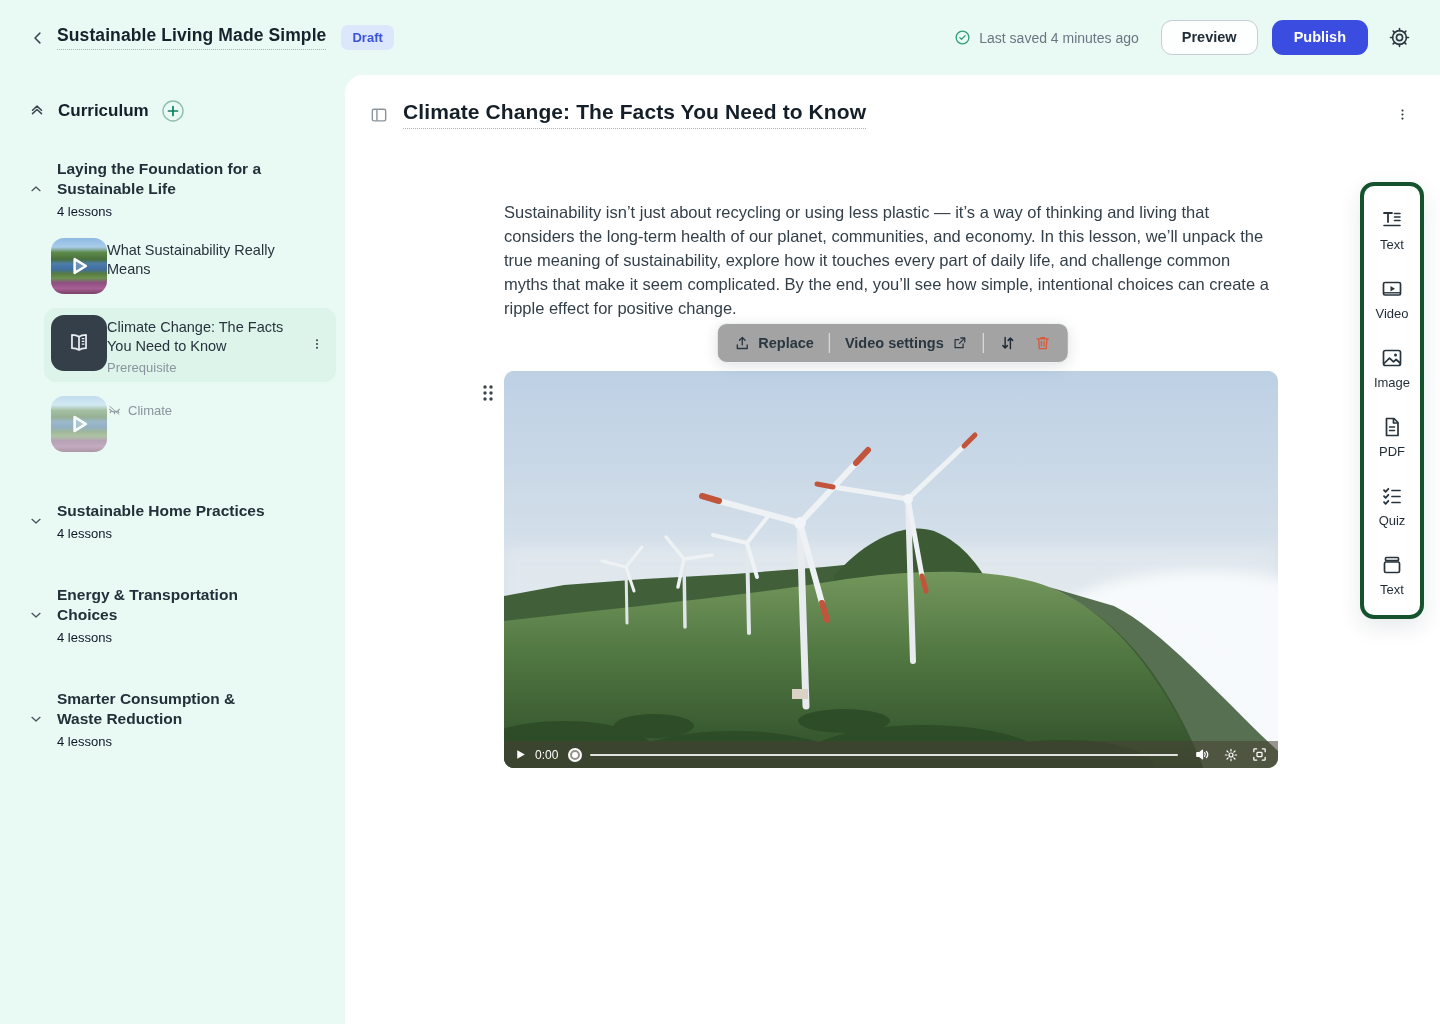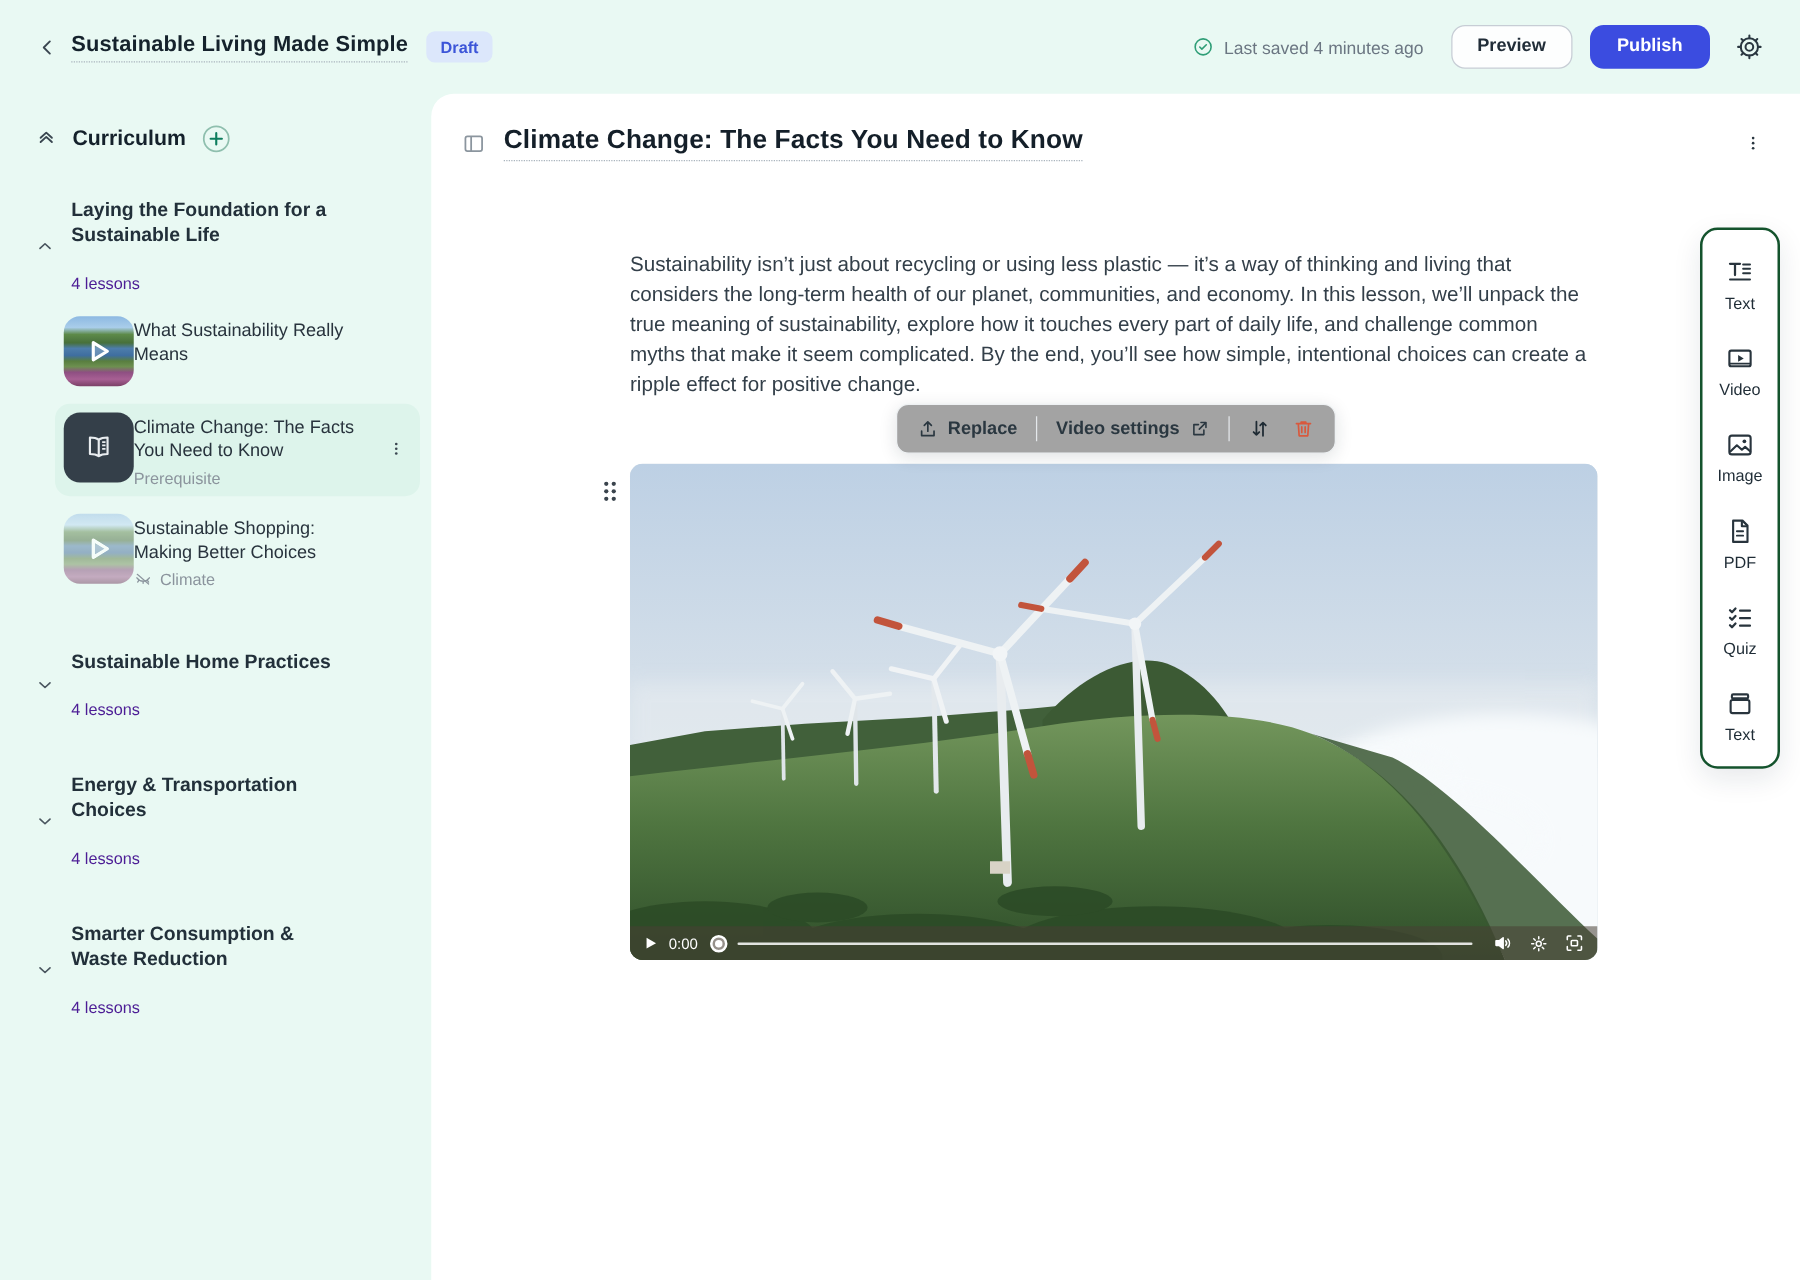--- a/index.html
+++ b/index.html
@@ -37,21 +37,21 @@
   .btn-publish { background:#3b4ce0; color:#ffffff; border:none; margin-right:16px; padding:10px 22px; }
 
   
   .sidebar { position:absolute; top:75px; left:0; width:345px; bottom:0; overflow:hidden; }
   .curriculum-row { display:flex; align-items:center; padding:24px 0 0 28px; gap:12px; }
   .curriculum-title { font-size:17px; font-weight:700; color:#14212b; }
   .section { margin-top:36px; }
   .section-header { display:flex; align-items:center; gap:13px; padding-left:28px; cursor:pointer; }
   .section-titles { width:218px; }
   .section-title { font-size:15.5px; font-weight:600; color:#22303a; line-height:20px; }
-  .section-count { font-size:13px; color:#4c1d95; margin-top:20px; }
+  .section-count { font-size:13px; color:#0f172a; margin-top:5px; }
   .lessons { margin:12px 0 0 44px; display:flex; flex-direction:column; gap:7px; width:292px; }
   .lesson { display:flex; gap:0; padding:7px; border-radius:12px; align-items:flex-start; position:relative; cursor:pointer; }
   .lesson.selected { background:#ddf4eb; }
   .thumb {
     width:56px; height:56px; border-radius:13px; flex-shrink:0; position:relative;
     background:
       linear-gradient(180deg,
         #8db9e2 0%, #a9cdea 16%,
         #5d8a49 26%, #47703b 38%,
         #4d7dab 46%, #3f6ea0 56%,
@@ -111,21 +111,21 @@
   .vc-scrubber {
     width:14px; height:14px; border-radius:50%; border:2.5px solid #fff; background:rgba(255,255,255,.25);
     flex-shrink:0; cursor:pointer; border:2.5px solid #ffffff; box-shadow:inset 0 0 0 2px rgba(80,70,60,.6), inset 0 0 0 5px #fff;
   }
   .vc-track { height:2px; background:rgba(255,255,255,.85); flex:1; margin-right:8px; border-radius:1px; cursor:pointer; }
   .vc-icons { display:flex; align-items:center; gap:12px; }
 
   
   .palette {
     position:absolute; left:1360px; top:182px; width:64px;
-    background:#ffffff; border:2px solid #14532d; border-radius:14px;
+    background:#ffffff; border:4px solid #14532d; border-radius:14px;
     box-shadow:0 8px 22px rgba(15,35,55,.10);
     display:flex; flex-direction:column; align-items:center; gap:25px;
     padding:22px 0 18px;
   }
   .palette-item { display:flex; flex-direction:column; align-items:center; gap:5px; cursor:pointer; background:none; border:none; font-family:inherit; }
   .palette-label { font-size:13px; color:#1f2c36; font-weight:400; }
 </style>
 </head>
 <body>
 
@@ -240,21 +240,20 @@
 
       <div class="lesson">
         <div class="thumb dimmed">
           <span>
             <svg width="30" height="30" viewBox="0 0 24 24">
                 <path d="M8.5 6.5v11l9-5.5z" fill="rgba(255,255,255,.2)" stroke="#ffffff" stroke-width="2" stroke-linejoin="round"></path>
               </svg>
           </span>
         </div>
         <div class="lesson-text">
-          <div class="lesson-title">Sustainable Shopping: Making Better Choices</div>
           <div class="lesson-meta">
             <span>
               <svg width="15" height="15" viewBox="0 0 24 24" fill="none" stroke="#8b949d" stroke-width="1.7" stroke-linecap="round">
                 <path d="M4 10c2 2.8 4.8 4.3 8 4.3S18 12.8 20 10"></path>
                 <path d="M6.5 13.2 5 15.4M17.5 13.2 19 15.4M12 14.5V17"></path>
                 <path d="M4.5 5.5 19 18" stroke-width="1.5"></path>
               </svg>
             </span>
             <span>Climate</span>
           </div>

